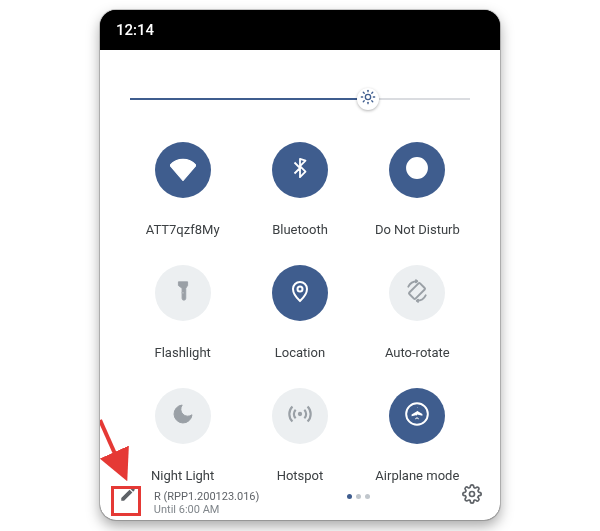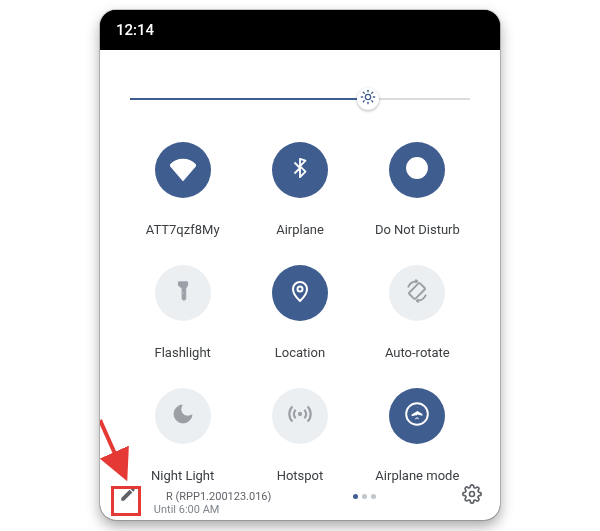--- a/index.html
+++ b/index.html
@@ -102,21 +102,21 @@
     .tile.active .stroke-icon svg { fill:none; stroke:#fff; }
     .tile-label { font-size: 13px; color: #3c4043; text-align:center; }
     .tile-sub { font-size: 11px; color: #80868b; margin-top: -4px; margin-left: 8px; }
     .footer {
       position: absolute;
       left: 0; right: 0; bottom: 6px;
       height: 36px;
       display: flex;
       align-items: center;
       padding: 0 14px;
-      gap: 24px;
+      gap: 12px;
       text-align: center;
     }
     .edit-btn {
       width: 28px; height: 28px;
       display:flex;align-items:center;justify-content:center;
       cursor:pointer;
     }
     .build { font-size: 11px; color: #5f6368; }
     .dots { flex:1; display:flex; gap:4px; justify-content:center; }
     .dot { width:5px;height:5px;border-radius:50%;background:#c0c6cc; }
@@ -180,21 +180,21 @@
       </div>
 
       <div class="tile active">
         <div class="tile-icon">
             <span>
           <svg width="22" height="22" viewBox="0 0 24 24">
                 <path d="M12 2v20l6-6-6-6 6-6-6-2zm0 10L6 6m6 6l-6 6" fill="none" stroke="#fff" stroke-width="2" stroke-linejoin="round"></path>
               </svg>
         </span>
           </div>
-        <span class="tile-label">Airplane</span>
+        <span class="tile-label">Bluetooth</span>
       </div>
 
       <div class="tile active">
         <div class="tile-icon">
             <span>
           <svg width="26" height="26" viewBox="0 0 24 24" fill="none" stroke="#fff" stroke-width="2.2">
                 <circle cx="12" cy="12" r="9"></circle>
                 <line x1="7" y1="12" x2="17" y2="12"></line>
               </svg>
         </span>

